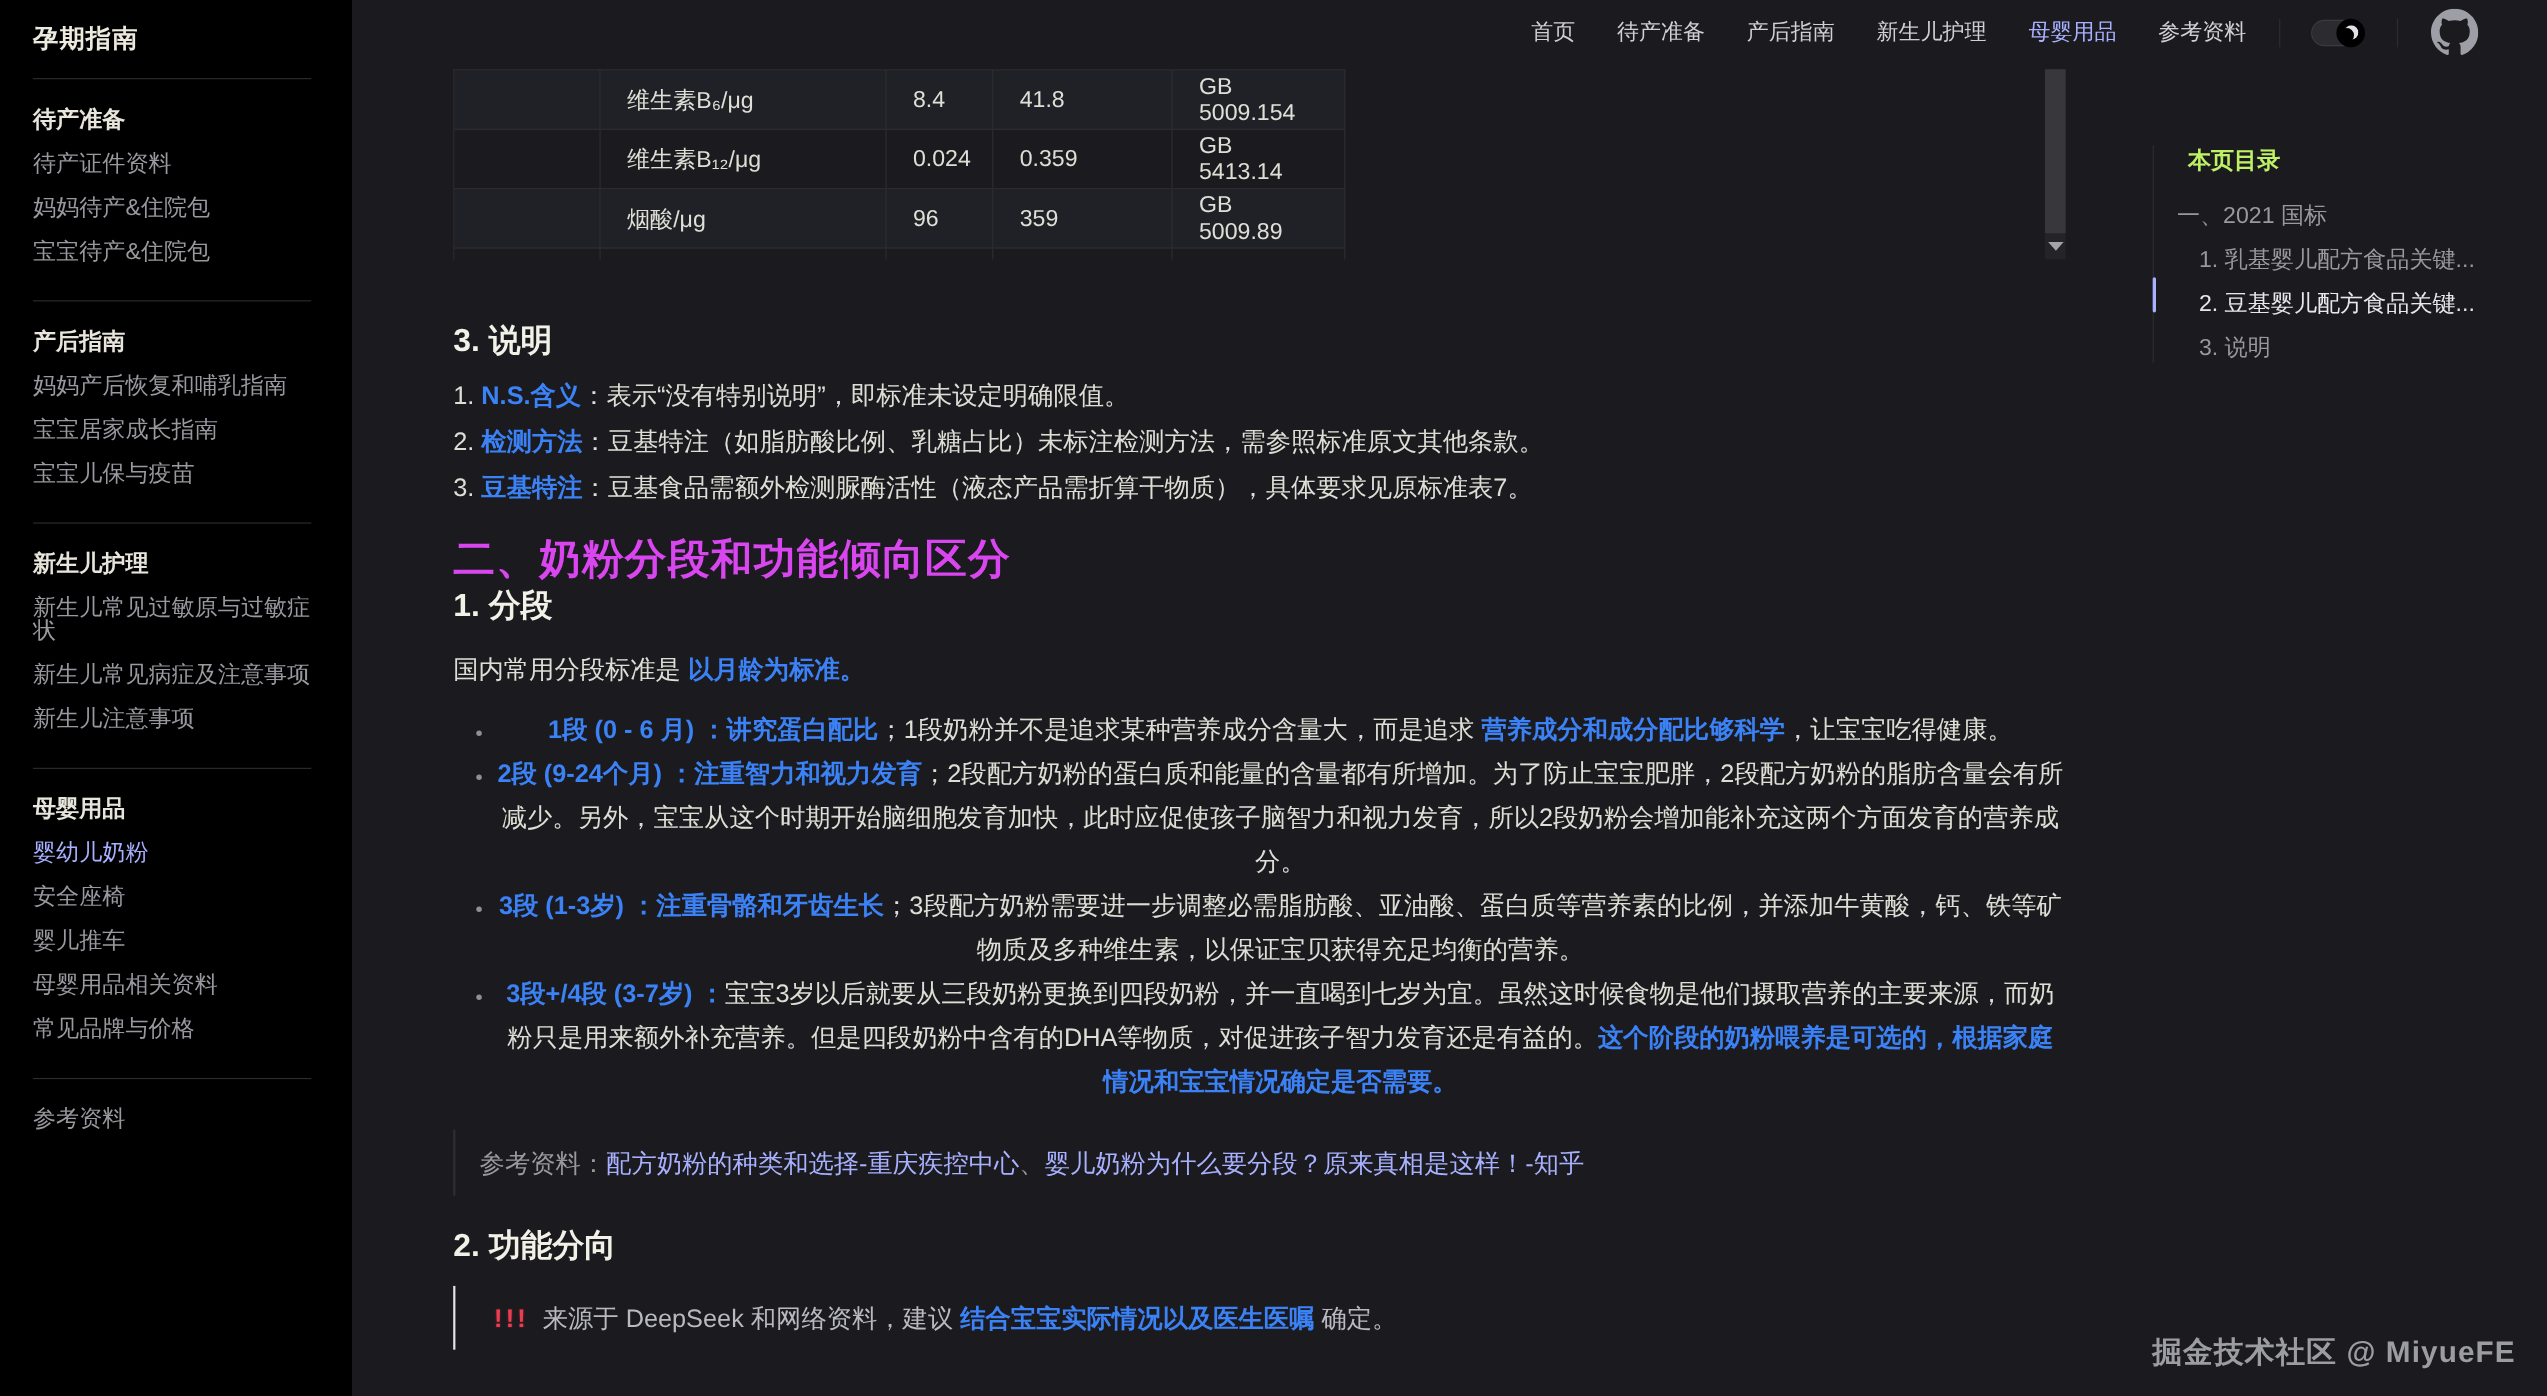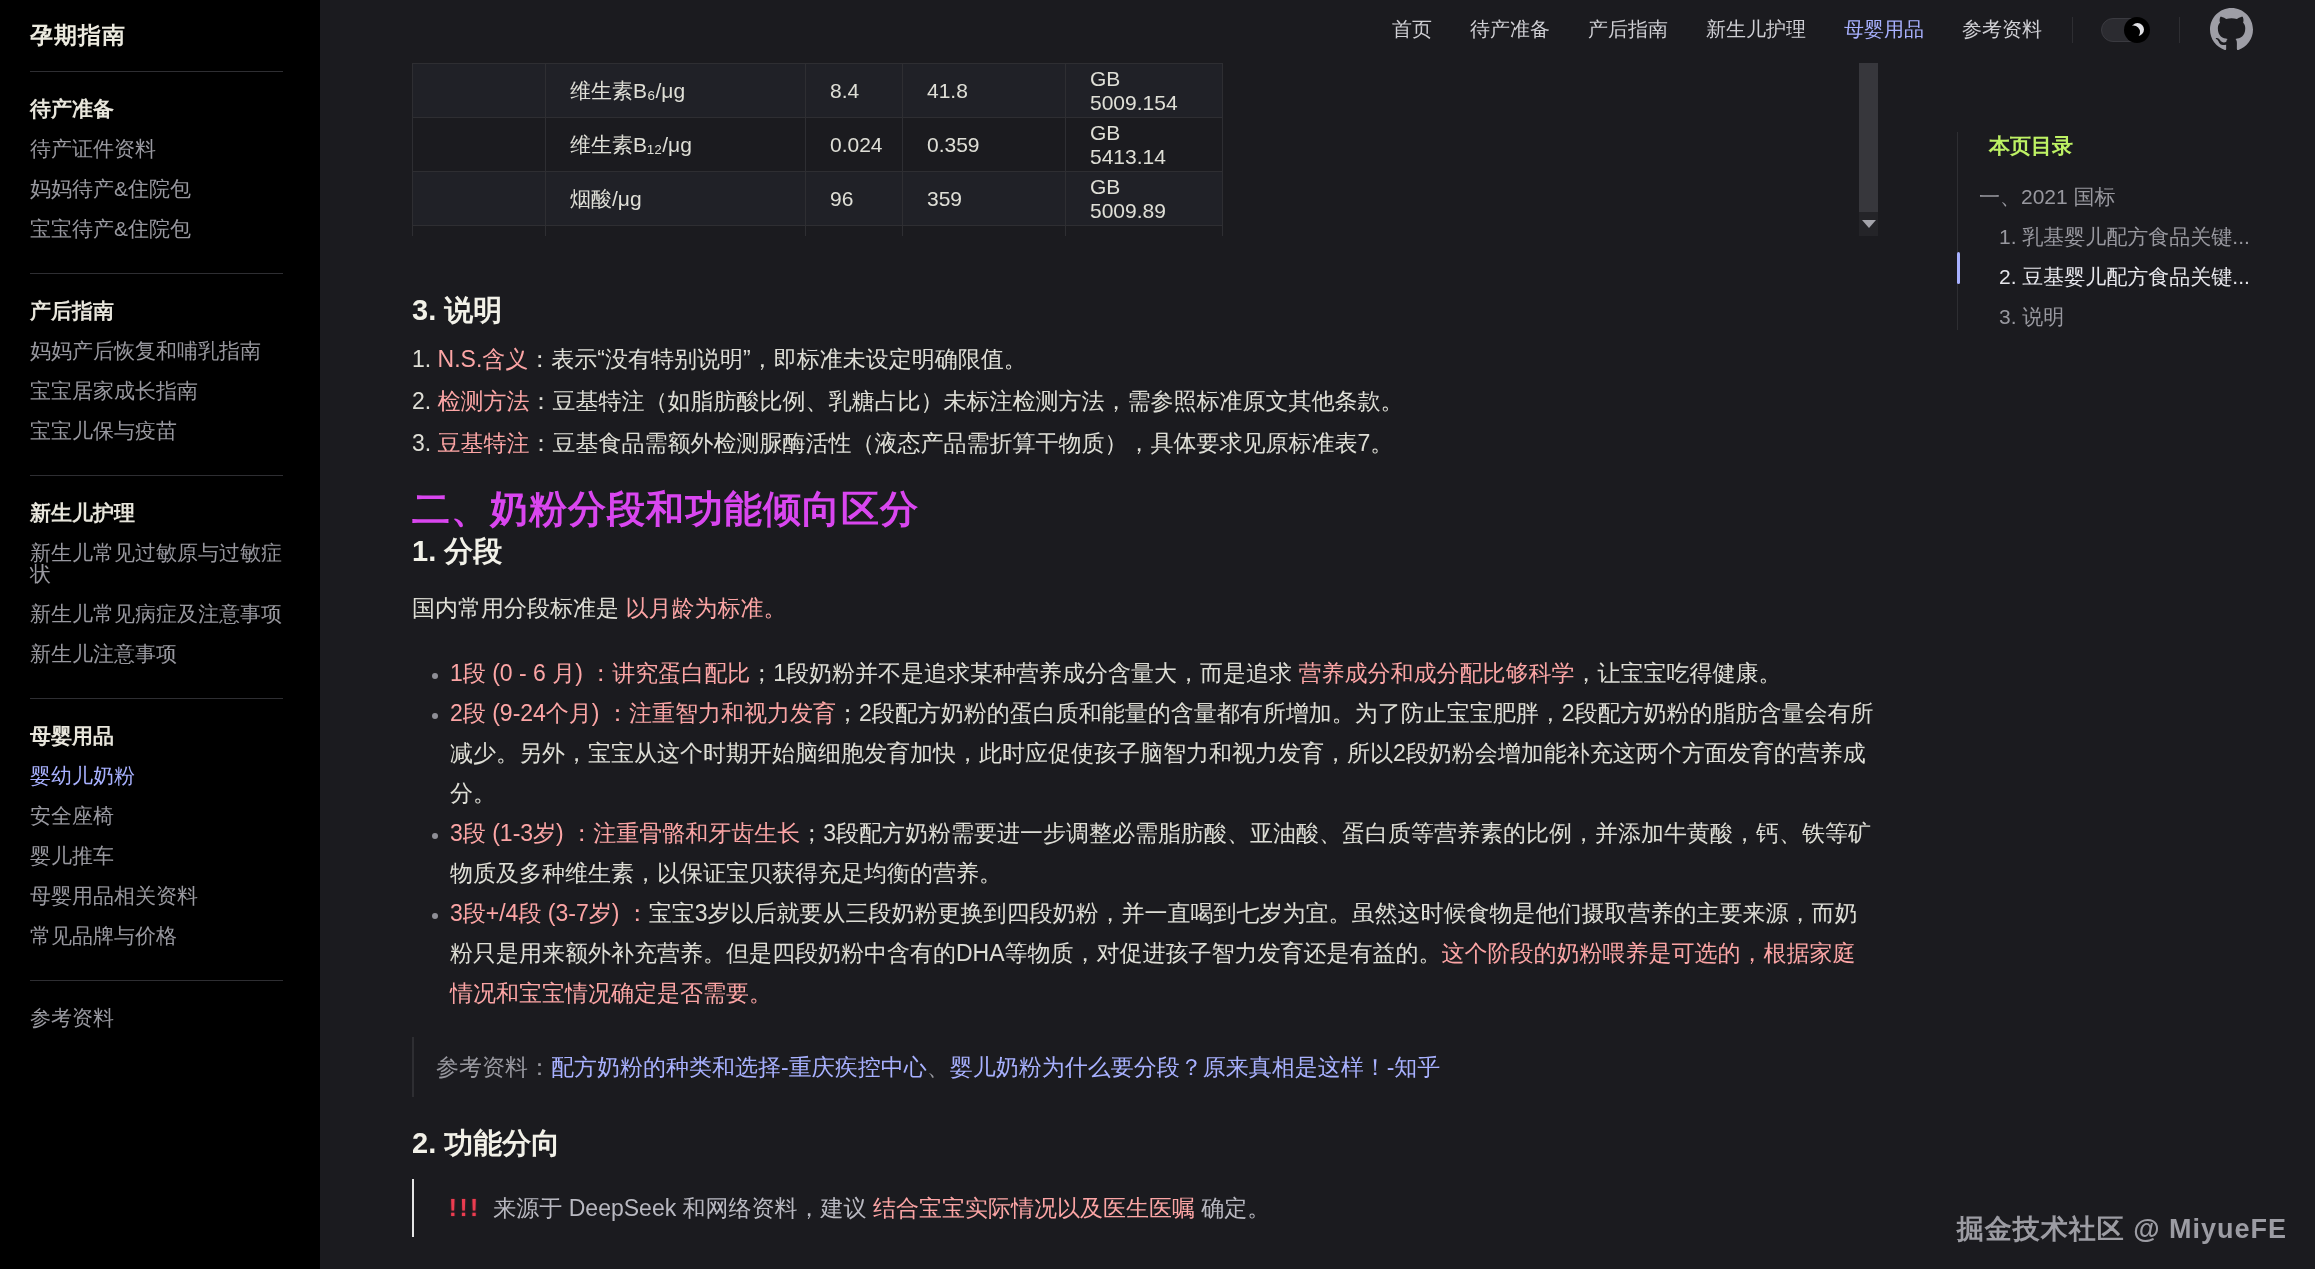--- a/index.html
+++ b/index.html
@@ -72,25 +72,25 @@
 
   h3.md-h3 { font-size:29px; font-weight:700; color:#f2f1e8; line-height:36px; }
   .h3-shuoming { margin-top:56px; }
   .md-ol { list-style:none; margin-top:14px; }
   .md-ol li { font-size:23px; line-height:34px; margin-bottom:8px; color:rgba(255,255,245,.86); }
 
   h2.md-h2 { font-size:38px; font-weight:700; color:#d946ef; line-height:48px; margin-top:25px; letter-spacing:1px; }
   .h3-seg { }
   .md-p { font-size:23px; line-height:34px; margin-top:22px; color:rgba(255,255,245,.86); }
 
-  .md-ul { margin-top:28px; padding-left:38px; }
+  .md-ul { margin-top:18px; padding-left:38px;text-align:center; }
   .md-ul li { font-size:23px; line-height:40px; color:rgba(255,255,245,.86); }
   .md-ul li::marker { color:#8f8f96; font-size:19px; }
 
-  strong { font-weight:400; color:#fca5a5; }
+  strong { font-weight:700; color:#3b82f6; }
 
   .md-quote {
     margin-top:24px; border-left:2px solid #2e2e32; padding:13px 0 13px 22px;
     font-size:23px; line-height:34px; color:#98989f;
   }
   .md-link { color:#a8b1ff; text-underline-offset:4px; }
 
   .h3-func { margin-top:28px; }
   .md-warning {
     margin-top:18px; border-left:2px solid #e5e5e5; padding:12px 0 12px 35px;

